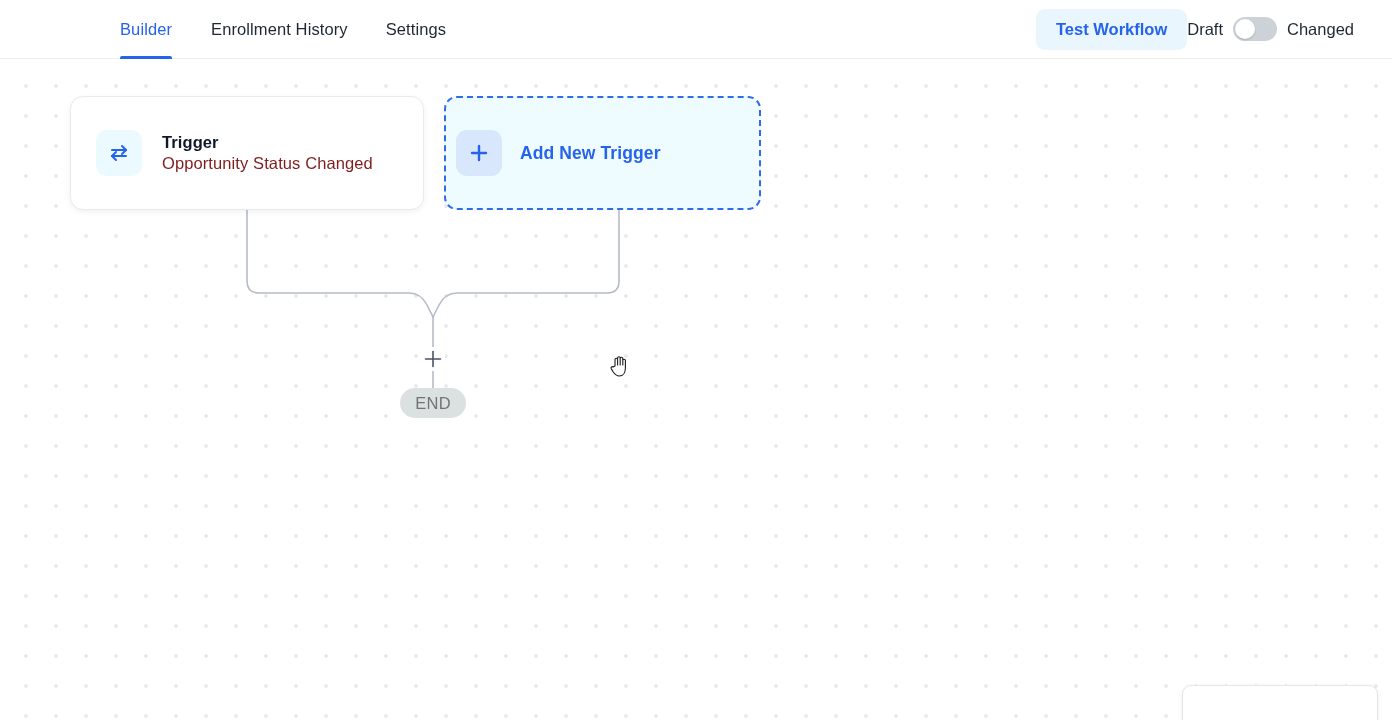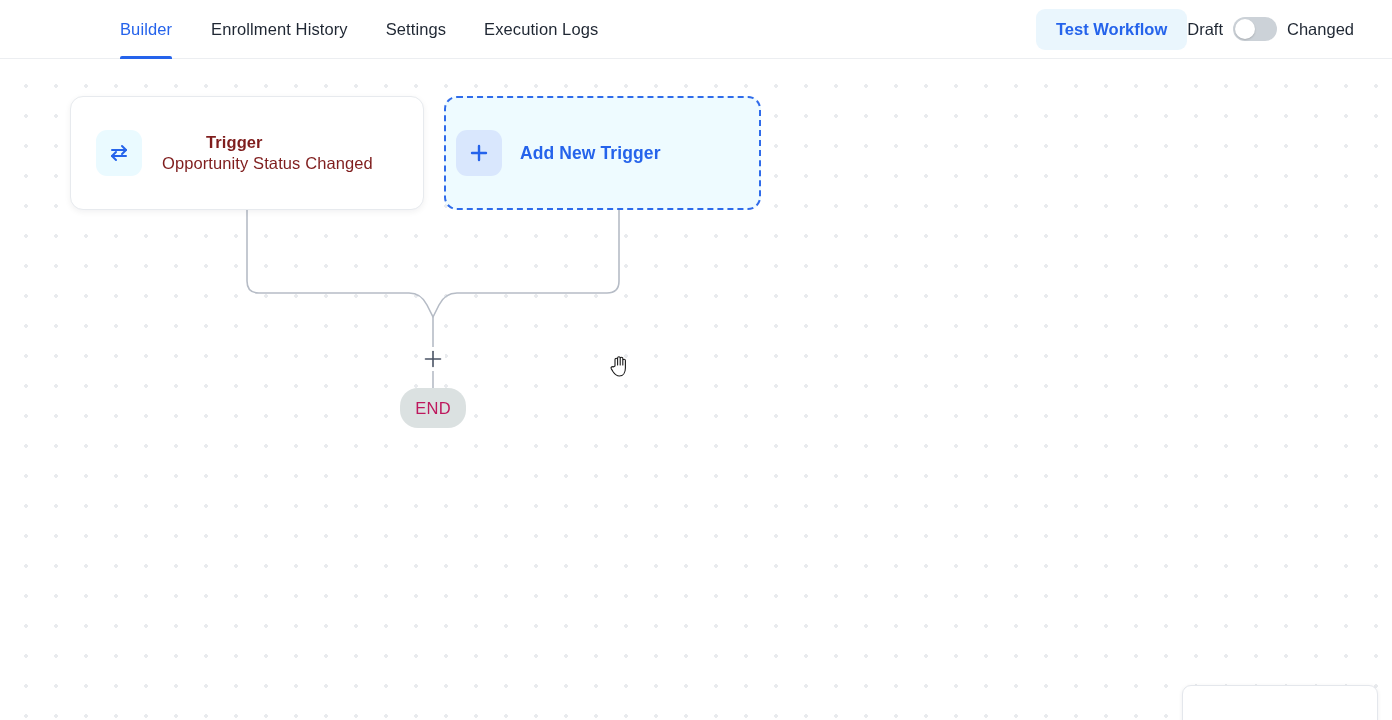--- a/index.html
+++ b/index.html
@@ -166,24 +166,23 @@
   }
 
   .trigger-text {
     margin-left: 20px;
     display: flex;
     flex-direction: column;
     gap: 2px;
   }
   .trigger-title {
     font-size: 16.5px;
-    color: #7f1d1d;
+    color: #0f172a;
     font-weight: bold;
     letter-spacing: .1px;
-    margin-left: 44px;
   }
   .trigger-sub {
     font-size: 16.5px;
     color: #7f1d1d;
     letter-spacing: .1px;
   }
 
   
   .add-trigger-card {
     position: absolute;
@@ -232,28 +231,28 @@
     cursor: pointer;
     background: #ffffff;
   }
 
   
   .end-node {
     position: absolute;
     left: 400px;
     top: 329px;
     width: 66px;
-    height: 40px;
+    height: 30px;
     border-radius: 18px;
     background: #dbe1e1;
     display: flex;
     align-items: center;
     justify-content: center;
     font-size: 16.5px;
-    color: #be185d;
+    color: #737373;
     letter-spacing: .3px;
     cursor: pointer;
   }
 
   
   .minimap {
     position: absolute;
     left: 1182px;
     top: 626px;
     width: 196px;
@@ -282,23 +281,20 @@
 
   <nav class="tabs">
     <div class="tab active">
       <span>Builder</span>
     </div>
     <div class="tab">
       <span>Enrollment History</span>
     </div>
     <div class="tab">
       <span>Settings</span>
-    </div>
-    <div class="tab">
-      <span>Execution Logs</span>
     </div>
   </nav>
 
   <div class="header-right">
     <button class="test-workflow-btn">Test Workflow</button>
 
     <div class="publish-group">
       <span class="publish-label">Draft</span>
       <div class="toggle">
         <div class="toggle-knob"></div>

